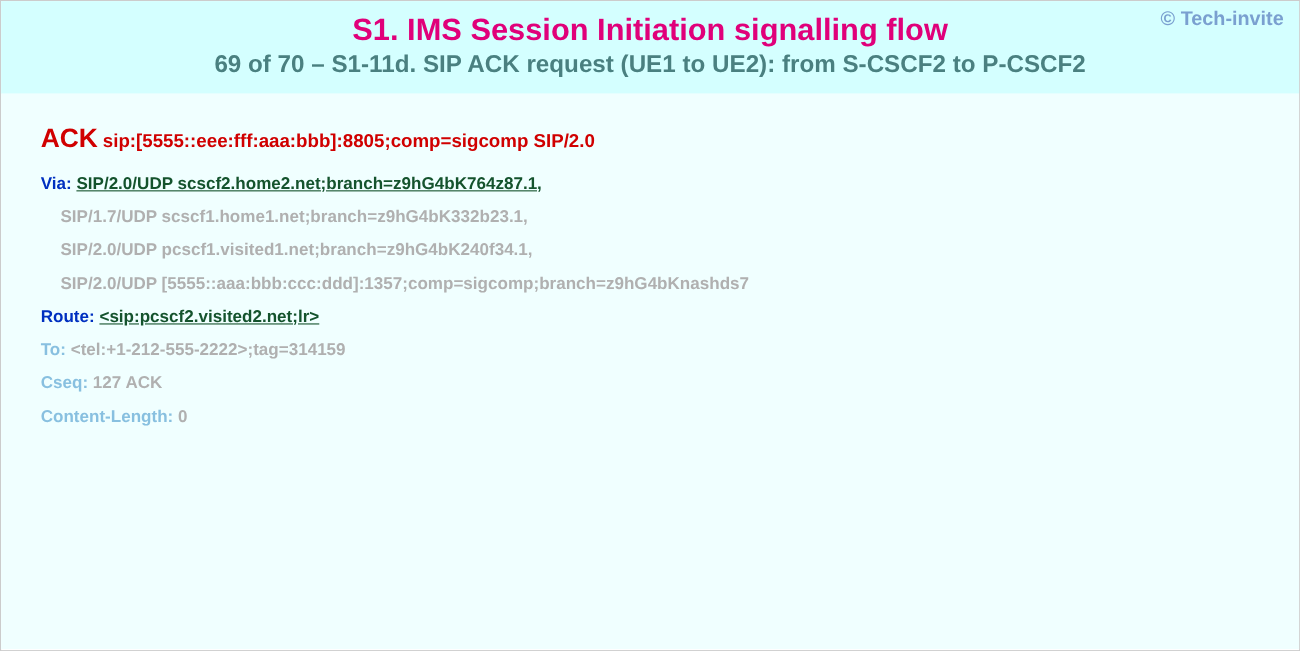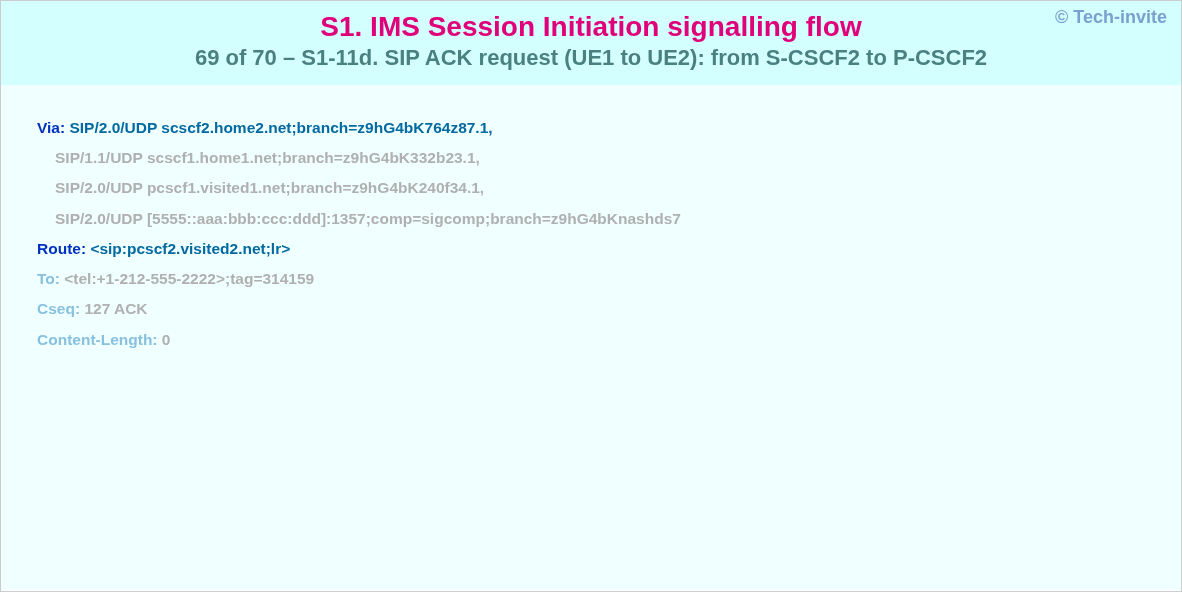--- a/index.html
+++ b/index.html
@@ -58,45 +58,49 @@
     font-size: 17px;
     font-weight: bold;
     color: #d00000;
   }
   .hdr-line {
     font-size: 15.5px;
     line-height: 1.95;
     font-weight: bold;
   }
   .hdr-name-pri { color: #0030c0; }
-  .hdr-val-pri  { color: #0369a1; }
+  .hdr-val-pri  { color: #14532d; text-decoration: underline; }
   .hdr-cont     { color: #b0b0b0; margin-left: 18px; display: inline-block; }
   .hdr-name-sec { color: #88c0e0; }
   .hdr-val-sec  { color: #b0b0b0; }
 </style>
 </head>
 <body>
 
 <div class="container">
 
   <div class="header">
     <div class="copyright">© Tech-invite</div>
     <div class="title">S1. IMS Session Initiation signalling flow</div>
     <div class="subtitle">69 of 70 – S1-11d. SIP ACK request (UE1 to UE2): from S-CSCF2 to P-CSCF2</div>
   </div>
 
   <div class="body">
 
+    <div class="req-line">
+      <span class="method">ACK</span>
+      <span class="req-uri">sip:[5555::eee:fff:aaa:bbb]:8805;comp=sigcomp SIP/2.0</span>
+    </div>
 
     <div class="hdr-line">
       <span class="hdr-name-pri">Via:</span>
       <span class="hdr-val-pri">SIP/2.0/UDP scscf2.home2.net;branch=z9hG4bK764z87.1,</span>
     </div>
     <div class="hdr-line">
-      <span class="hdr-cont">SIP/1.1/UDP scscf1.home1.net;branch=z9hG4bK332b23.1,</span>
+      <span class="hdr-cont">SIP/1.7/UDP scscf1.home1.net;branch=z9hG4bK332b23.1,</span>
     </div>
     <div class="hdr-line">
       <span class="hdr-cont">SIP/2.0/UDP pcscf1.visited1.net;branch=z9hG4bK240f34.1,</span>
     </div>
     <div class="hdr-line">
       <span class="hdr-cont">SIP/2.0/UDP [5555::aaa:bbb:ccc:ddd]:1357;comp=sigcomp;branch=z9hG4bKnashds7</span>
     </div>
 
 
     <div class="hdr-line">

